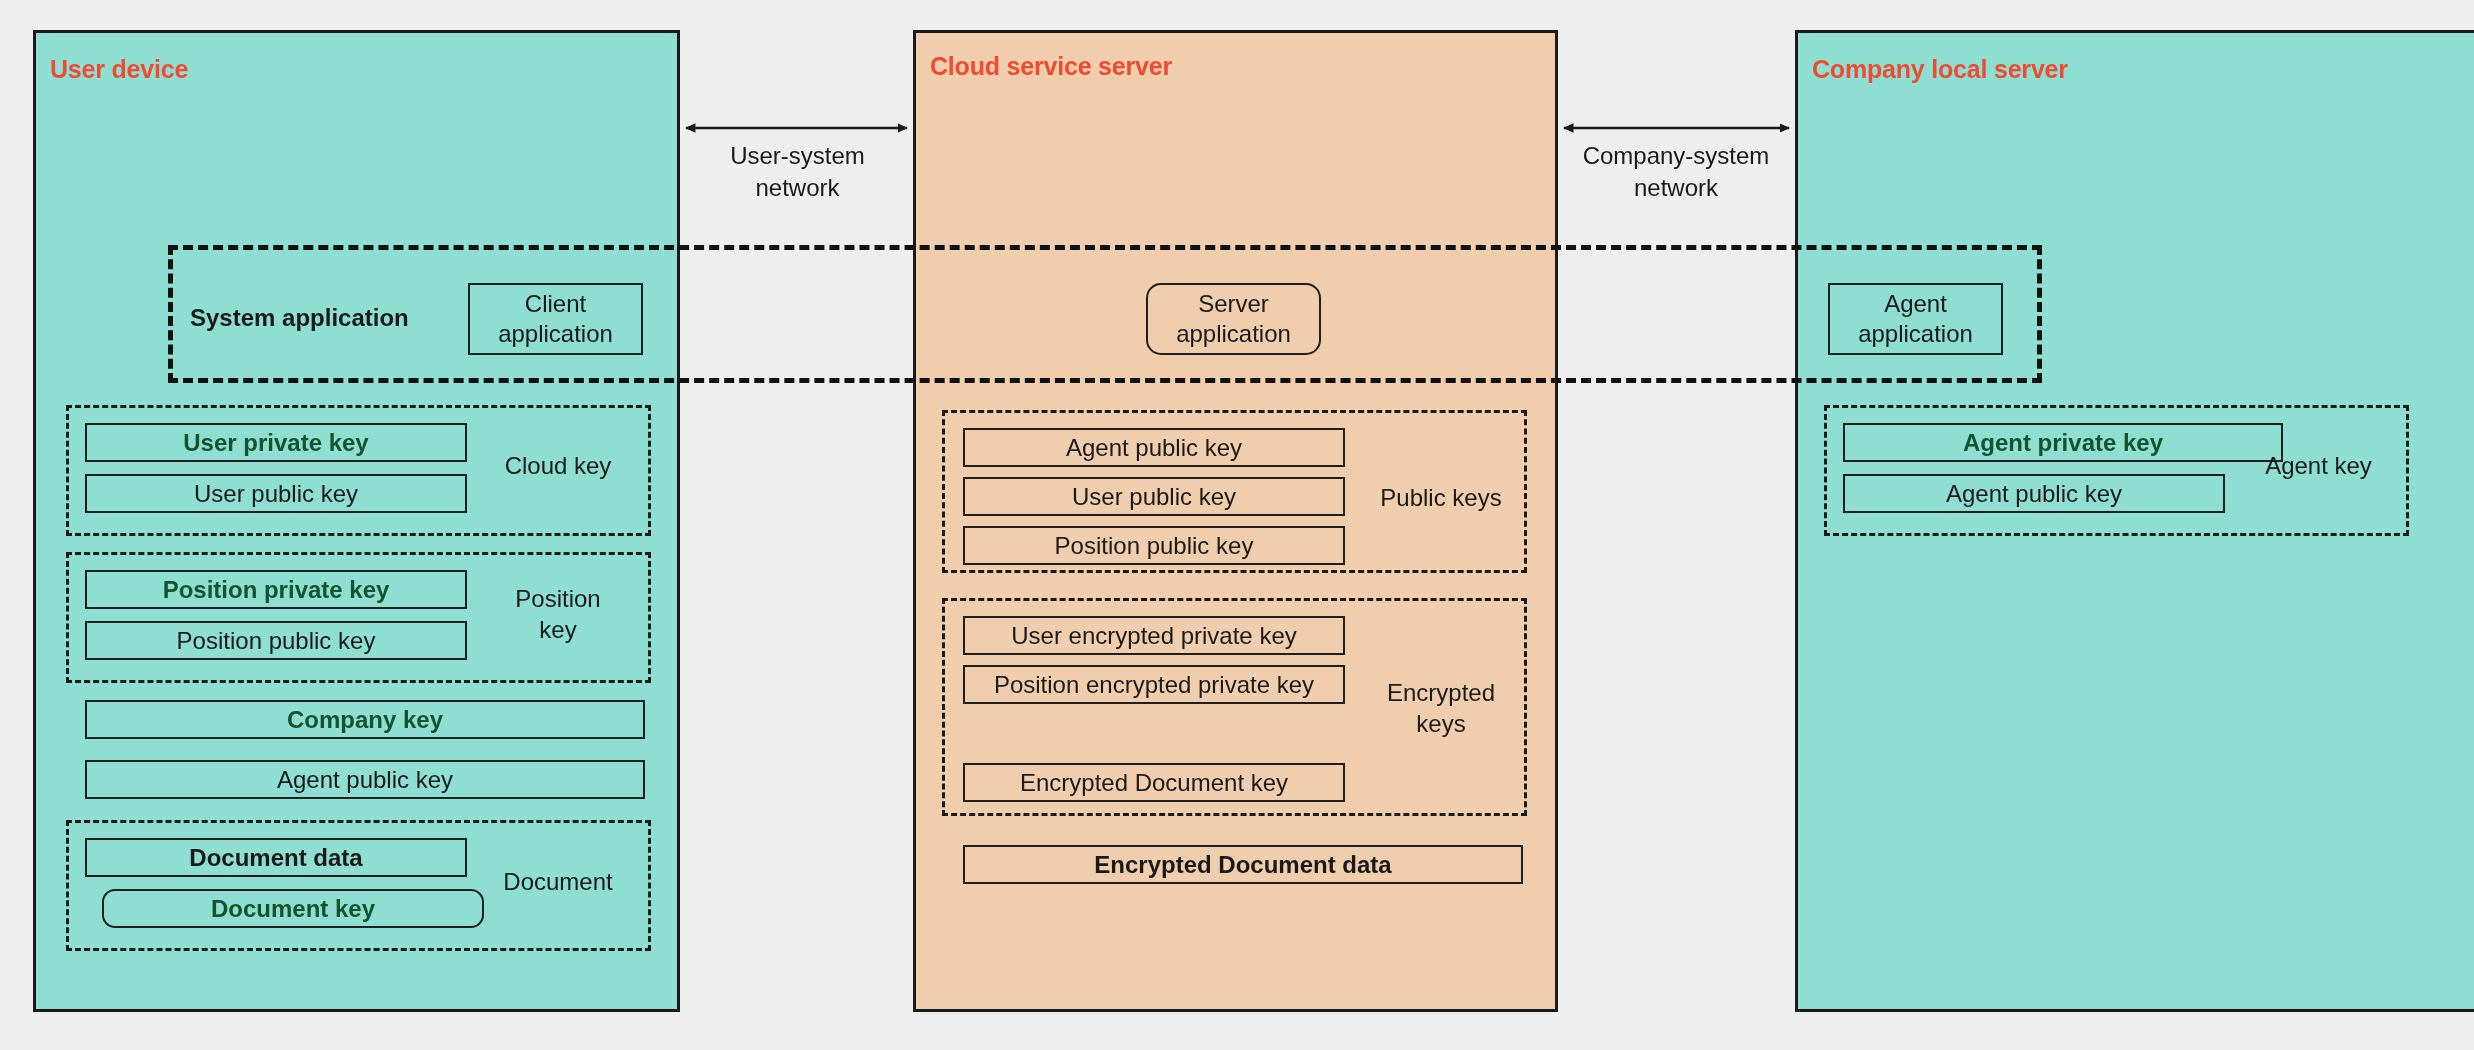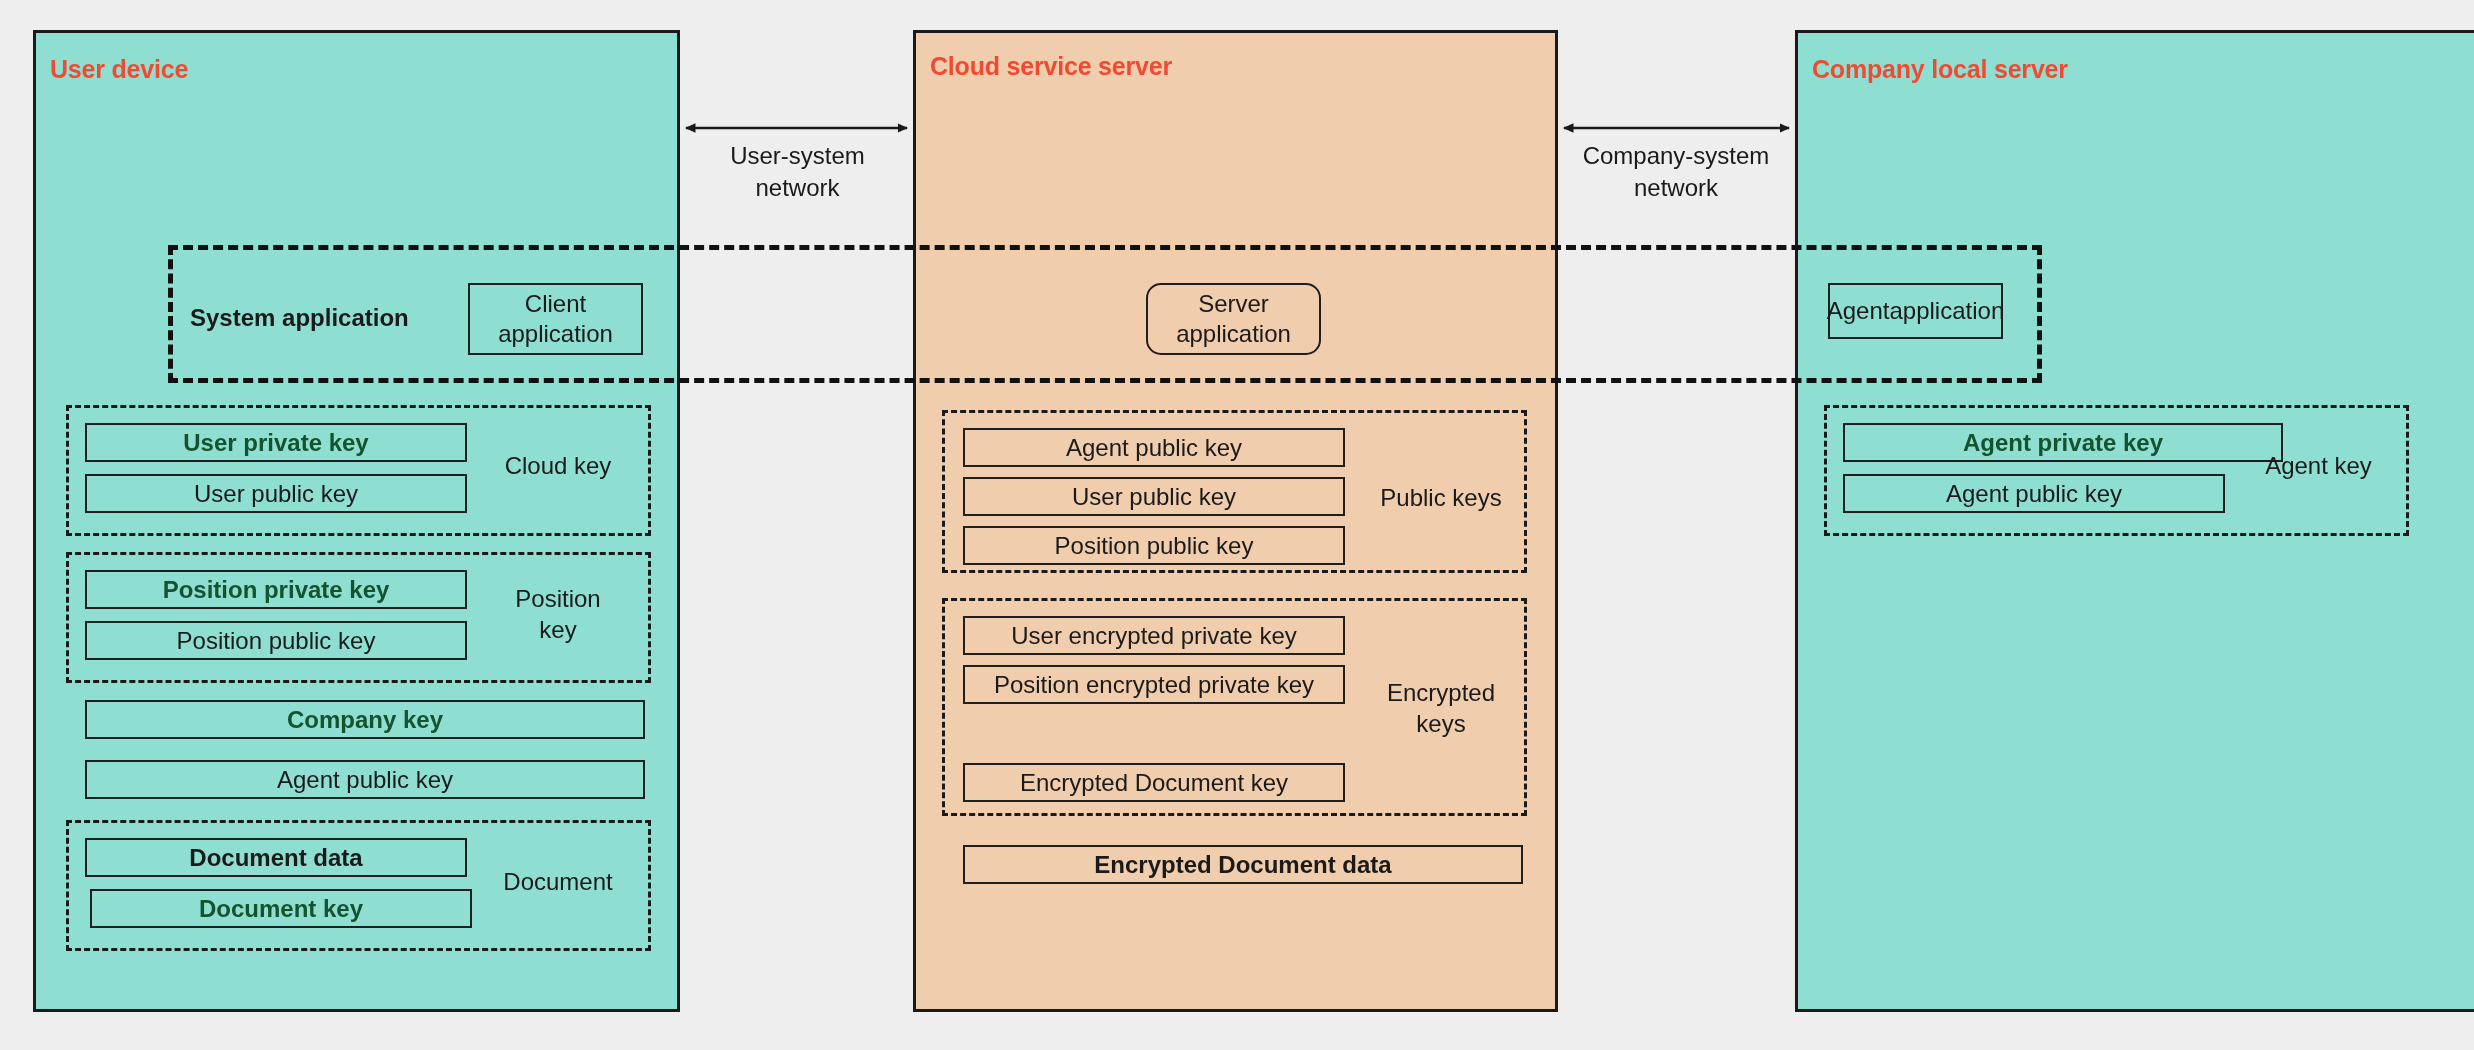--- a/index.html
+++ b/index.html
@@ -156,21 +156,21 @@
   <div class="sbox" style="left:468px; top:283px; width:175px; height:72px; flex-direction:column;">
     <span>Client</span>
     <span>application</span>
   </div>
 
   <div class="sbox" style="left:1146px; top:283px; width:175px; height:72px; flex-direction:column;border-radius:15px;">
     <span>Server</span>
     <span>application</span>
   </div>
 
-  <div class="sbox" style="left:1828px; top:283px; width:175px; height:56px; flex-direction:row;justify-content:center;">
+  <div class="sbox" style="left:1828px; top:283px; width:175px; height:72px; flex-direction:column;justify-content:center;">
     <span>Agent</span>
     <span>application</span>
   </div>
 
   <div class="dgroup" style="left:66px; top:405px; width:585px; height:131px;"></div>
   <div class="sbox red" style="left:85px; top:423px; width:382px; height:39px;">User private key</div>
   <div class="sbox" style="left:85px; top:474px; width:382px; height:39px;">User public key</div>
   <div class="glabel" style="left:478px; top:450px; width:160px;">Cloud key</div>
 
   <div class="dgroup" style="left:66px; top:552px; width:585px; height:131px;"></div>
@@ -180,21 +180,21 @@
     <div>Position</div>
     <div>key</div>
   </div>
 
   <div class="sbox red" style="left:85px; top:700px; width:560px; height:39px;">Company key</div>
 
   <div class="sbox" style="left:85px; top:760px; width:560px; height:39px;">Agent public key</div>
 
   <div class="dgroup" style="left:66px; top:820px; width:585px; height:131px;"></div>
   <div class="sbox bold" style="left:85px; top:838px; width:382px; height:39px;">Document data</div>
-  <div class="sbox red" style="left:90px; top:889px; width:382px; height:39px;">Document key</div>
+  <div class="sbox red" style="left:102px; top:889px; width:382px; height:39px;border-radius:13px;">Document key</div>
   <div class="glabel" style="left:478px; top:866px; width:160px;">Document</div>
 
   <div class="dgroup" style="left:942px; top:410px; width:585px; height:163px;"></div>
   <div class="sbox" style="left:963px; top:428px; width:382px; height:39px;">Agent public key</div>
   <div class="sbox" style="left:963px; top:477px; width:382px; height:39px;">User public key</div>
   <div class="sbox" style="left:963px; top:526px; width:382px; height:39px;">Position public key</div>
   <div class="glabel" style="left:1356px; top:482px; width:170px;">Public keys</div>
 
   <div class="dgroup" style="left:942px; top:598px; width:585px; height:218px;"></div>
   <div class="sbox" style="left:963px; top:616px; width:382px; height:39px;">User encrypted private key</div>

